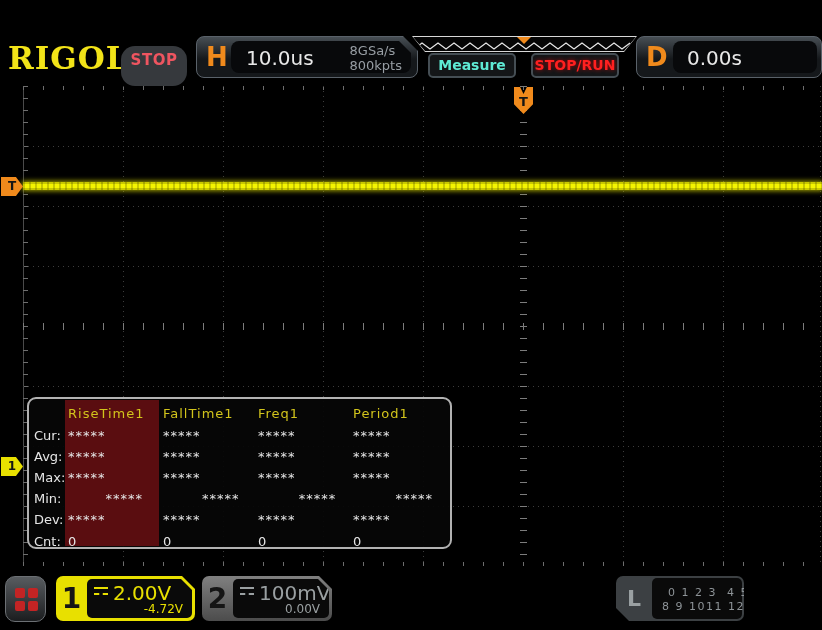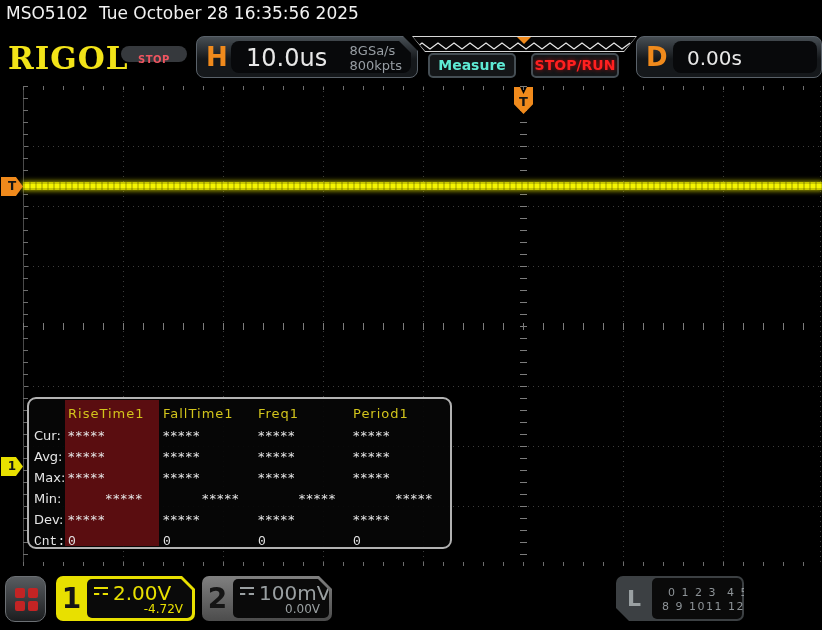--- a/index.html
+++ b/index.html
@@ -6,33 +6,33 @@
   html,body { background:#000; }
   body { font-family:"DejaVu Sans", sans-serif; }
   #screen { position:relative; width:822px; height:630px; background:#000; overflow:hidden; }
 
   
   .titlebar { position:absolute; left:6px; top:3px; color:#f2f2f2; font-size:17px; white-space:pre; }
 
   
   .logo { position:absolute; left:8px; top:40px; color:#f2e318; font-family:"DejaVu Serif", serif;
           font-weight:bold; font-size:31px; letter-spacing:1px; }
-  .stop-pill { position:absolute; left:121px; top:46px; width:66px; height:16px; background:#36393d;
-          border-radius:14px; color:#ef5560; font-weight:bold; font-size:10px; text-align:center;
+  .stop-pill { position:absolute; left:121px; top:46px; width:66px; height:40px; background:#36393d;
+          border-radius:14px; color:#ef5560; font-weight:bold; font-size:15px; text-align:center;
           line-height:28px; letter-spacing:.5px; }
   .panel { position:absolute; top:36px; height:42px; background:linear-gradient(#474e54,#15181b 55%);
           border:1px solid #5a626a; border-radius:8px; }
   .h-panel { left:196px; width:222px; clip-path:polygon(0 0, calc(100% - 15px) 0, 100% 15px, 100% 100%, 0 100%); }
   .d-panel { left:636px; width:186px; }
   .panel .plabel { position:absolute; left:9px; top:0; height:40px; line-height:40px; color:#f08a1c;
           font-weight:bold; font-size:26px; }
   .pinner { position:absolute; top:4px; bottom:4px; background:#08090b; border-radius:8px; }
   .h-inner { left:34px; right:6px; clip-path:polygon(0 0, calc(100% - 12px) 0, 100% 12px, 100% 100%, 0 100%); }
   .d-inner { left:36px; right:4px; }
-  .timebase { position:absolute; left:15px; top:0; height:34px; line-height:34px; color:#e8e8e8; font-size:24px; }
+  .timebase { position:absolute; left:15px; top:0; height:34px; line-height:34px; color:#e8e8e8; font-size:20px; }
   .rate { position:absolute; right:9px; top:2px; text-align:left; color:#989ea4; font-size:13px; line-height:15px; }
   .delay-val { position:absolute; left:14px; top:0; height:34px; line-height:34px; color:#e8e8e8; font-size:20px; }
 
   .delaybar { position:absolute; left:412px; top:36px; width:225px; height:16px; background:#d8d8d8;
           clip-path:polygon(0 0,100% 0,calc(100% - 13px) 100%,13px 100%); }
   .delaybar-in { position:absolute; left:1px; top:1px; right:1px; bottom:1px; background:#050505;
           clip-path:polygon(0 0,100% 0,calc(100% - 12px) 100%,12px 100%); }
   .delay-tri { position:absolute; left:105px; top:1px; width:0; height:0;
           border-left:7px solid transparent; border-right:7px solid transparent; border-top:7px solid #f08a1c; }
 
@@ -78,21 +78,21 @@
 
   
   .mtable { position:absolute; left:27px; top:397px; width:425px; height:152px; background:rgba(6,6,6,.93);
           border:2px solid #b2b2b2; border-radius:9px; z-index:5; overflow:hidden; font-size:13px; }
   .red-col { position:absolute; left:36px; top:1px; bottom:1px; width:94px; background:#5a0d10; }
   .mrow { position:absolute; left:5px; right:2px; height:20px; display:flex; color:#e6e6e6; }
   .mrow .c0 { width:34px; }
   .mrow .cv { width:95px; letter-spacing:1px; }
   .mhead { color:#d2c41c; letter-spacing:0; }
   .r-h { top:7px; } .r-0 { top:29px; } .r-1 { top:50px; } .r-2 { top:71px; }
-  .r-3 { top:92px;gap:44px; } .r-4 { top:113px; } .r-5 { top:135px;font-family:Liberation Mono, monospace; }
+  .r-3 { top:92px;gap:44px; } .r-4 { top:113px; } .r-5 { top:135px; }
 
   
   .squares-btn { position:absolute; left:5px; top:576px; width:41px; height:46px; border-radius:10px;
           background:linear-gradient(#585c60,#1b1d1f); border:1px solid #6c7074; }
   .sq-grid { position:absolute; left:9px; top:11px; width:23px; height:23px; display:grid;
           grid-template-columns:10px 10px; grid-template-rows:10px 10px; gap:3px; }
   .sq { background:#c32424; border-radius:2px; }
 
   .ch-badge { position:absolute; top:576px; height:45px; border-radius:7px;
           clip-path:polygon(0 0,calc(100% - 13px) 0,100% 13px,100% 100%,0 100%); }
@@ -117,21 +117,20 @@
           border-radius:5px; color:#8e9498; font-size:11px; }
   .l-row { white-space:pre; letter-spacing:1.5px; line-height:13px; }
   .l-row1 { margin:8px 0 0 16px; }
   .l-row2 { margin:1px 0 0 10px; }
 </style>
 </head>
 <body>
 
 <div id="screen">
 
-  <div class="titlebar">MSO5102  Tue October 28 16:35:56 2025</div>
 
   <div class="logo">RIGOL</div>
   <div class="stop-pill">STOP</div>
 
   <div class="panel h-panel">
     <div class="plabel">H</div>
     <div class="pinner h-inner">
       <div class="timebase">10.0us</div>
       <div class="rate">
         <div>8GSa/s</div>

